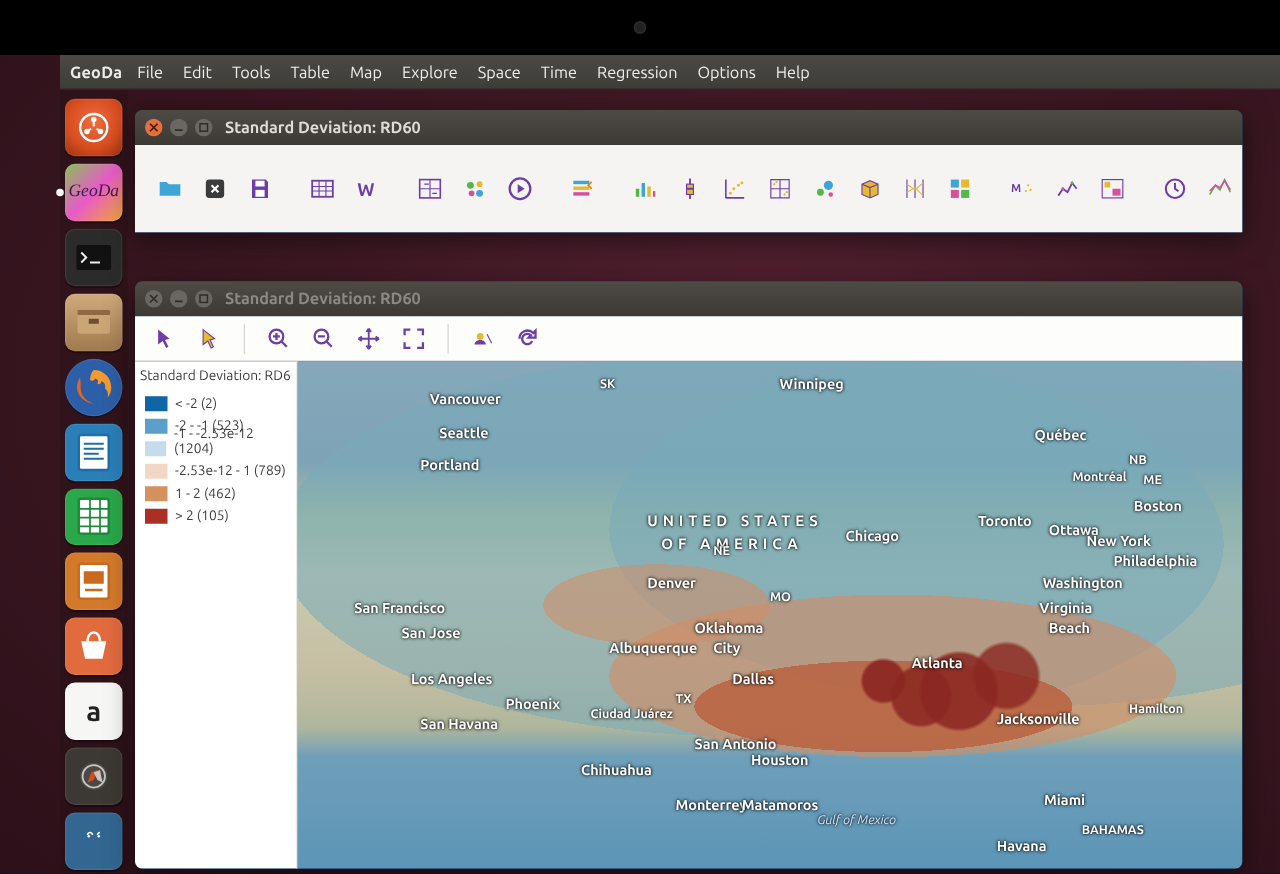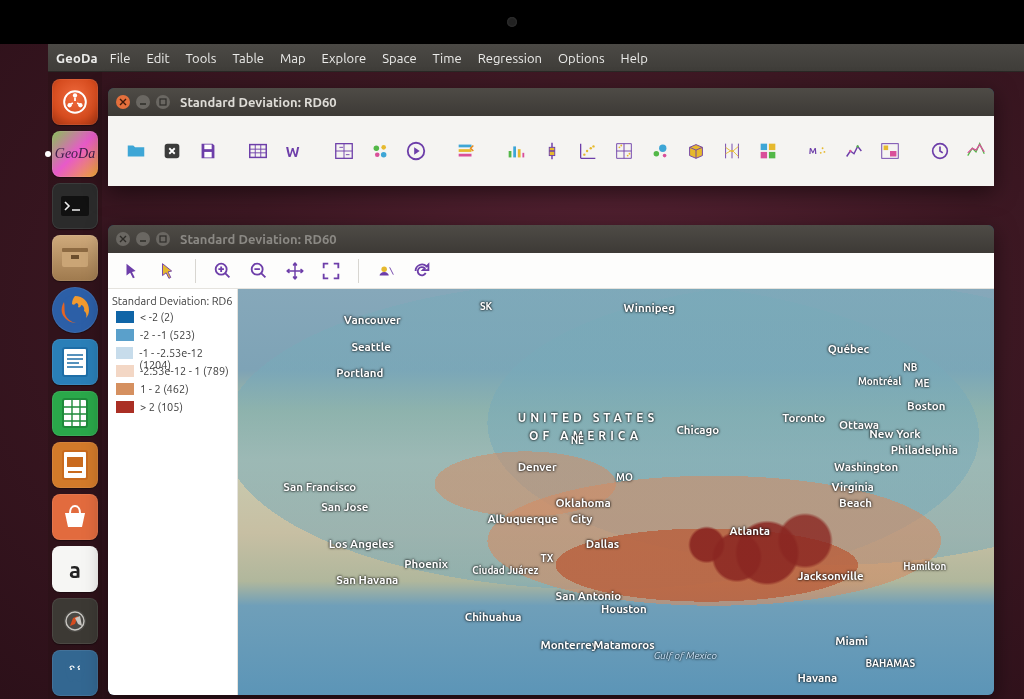--- a/index.html
+++ b/index.html
@@ -101,21 +101,21 @@
     height: 36px; background: #fdfdfc; display:flex; align-items:center; padding:0 8px; gap:4px;
     border-bottom: 1px solid #e5e3de;
   }
   .map-toolbar .tbtn { width: 28px; height: 28px; }
   .map-body { display:flex; flex:1; overflow:hidden; }
   .legend {
     width: 130px; background: #fff; border-right: 1px solid #e5e3de;
     font-size: 11px; color: #3c3c3c; padding: 6px 4px;
   }
   .legend-title { font-size: 11px; margin-bottom: 4px; white-space: nowrap; overflow:hidden; }
-  .legend-row { display:flex; align-items:flex-start; height: 18px; }
+  .legend-row { display:flex; align-items:flex-end; height: 18px; }
   .legend-swatch { width: 18px; height: 12px; margin: 0 6px 0 4px; border: 0; }
   .map-canvas {
     flex:1; position:relative;
     background:
       radial-gradient(circle at 62% 63%, rgba(138,38,33,.9) 0 3%, transparent 3.5%),
       radial-gradient(circle at 66% 66%, rgba(138,38,33,.85) 0 4%, transparent 4.5%),
       radial-gradient(circle at 70% 65%, rgba(138,38,33,.85) 0 5%, transparent 5.5%),
       radial-gradient(circle at 75% 62%, rgba(138,38,33,.8) 0 4%, transparent 4.5%),
       radial-gradient(ellipse 20% 9% at 62% 68%, rgba(185,95,60,.8) 0 100%, transparent 100%),
       radial-gradient(ellipse 30% 16% at 63% 62%, rgba(210,140,100,.6) 0 100%, transparent 100%),

